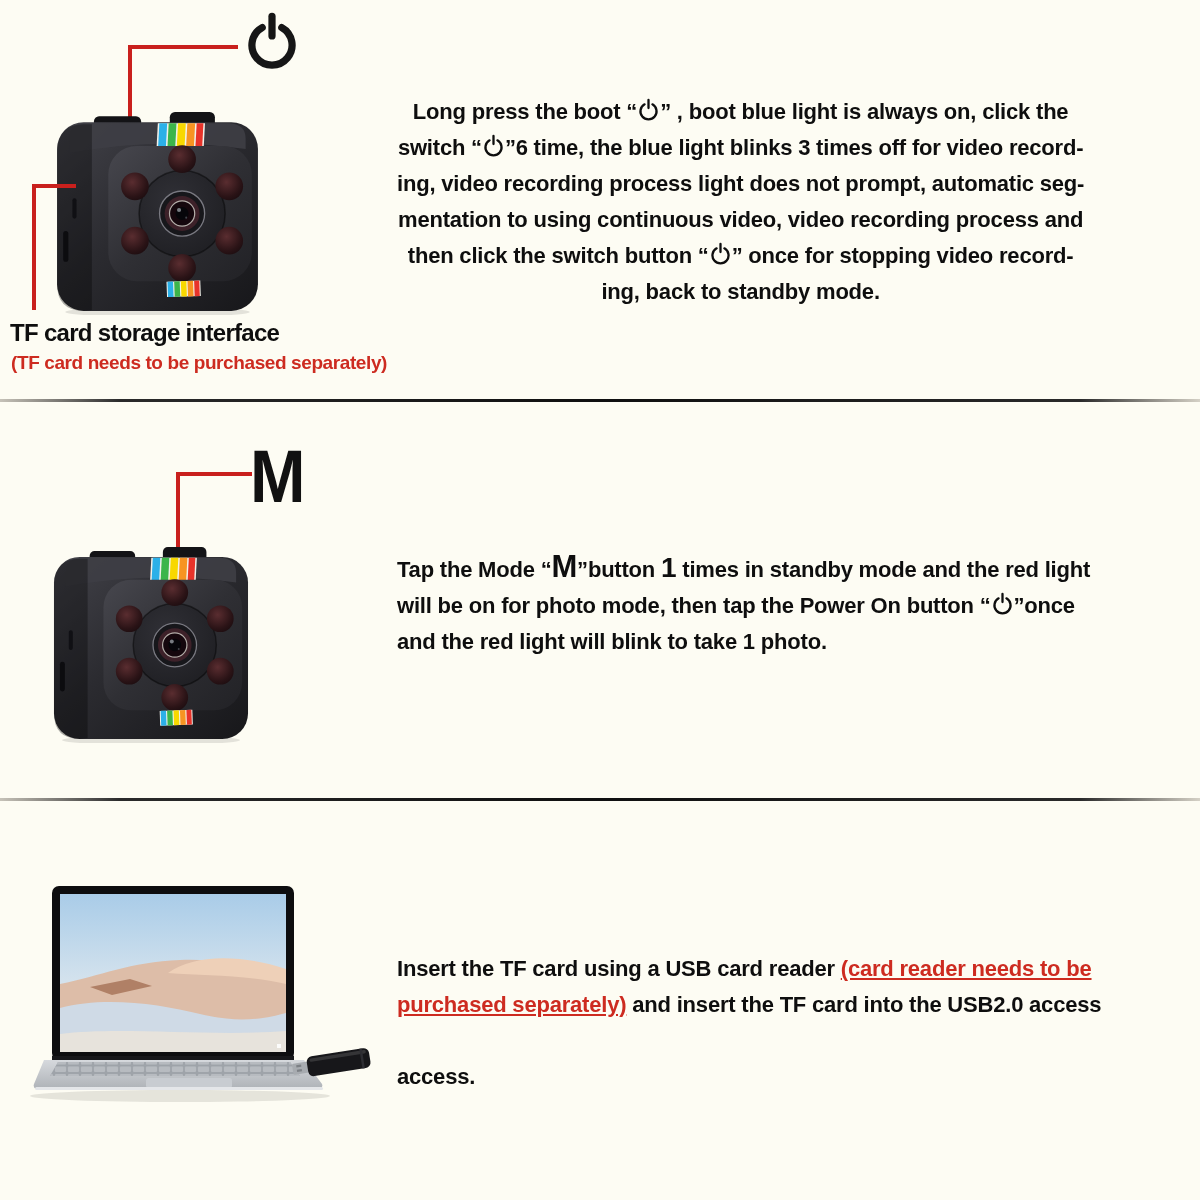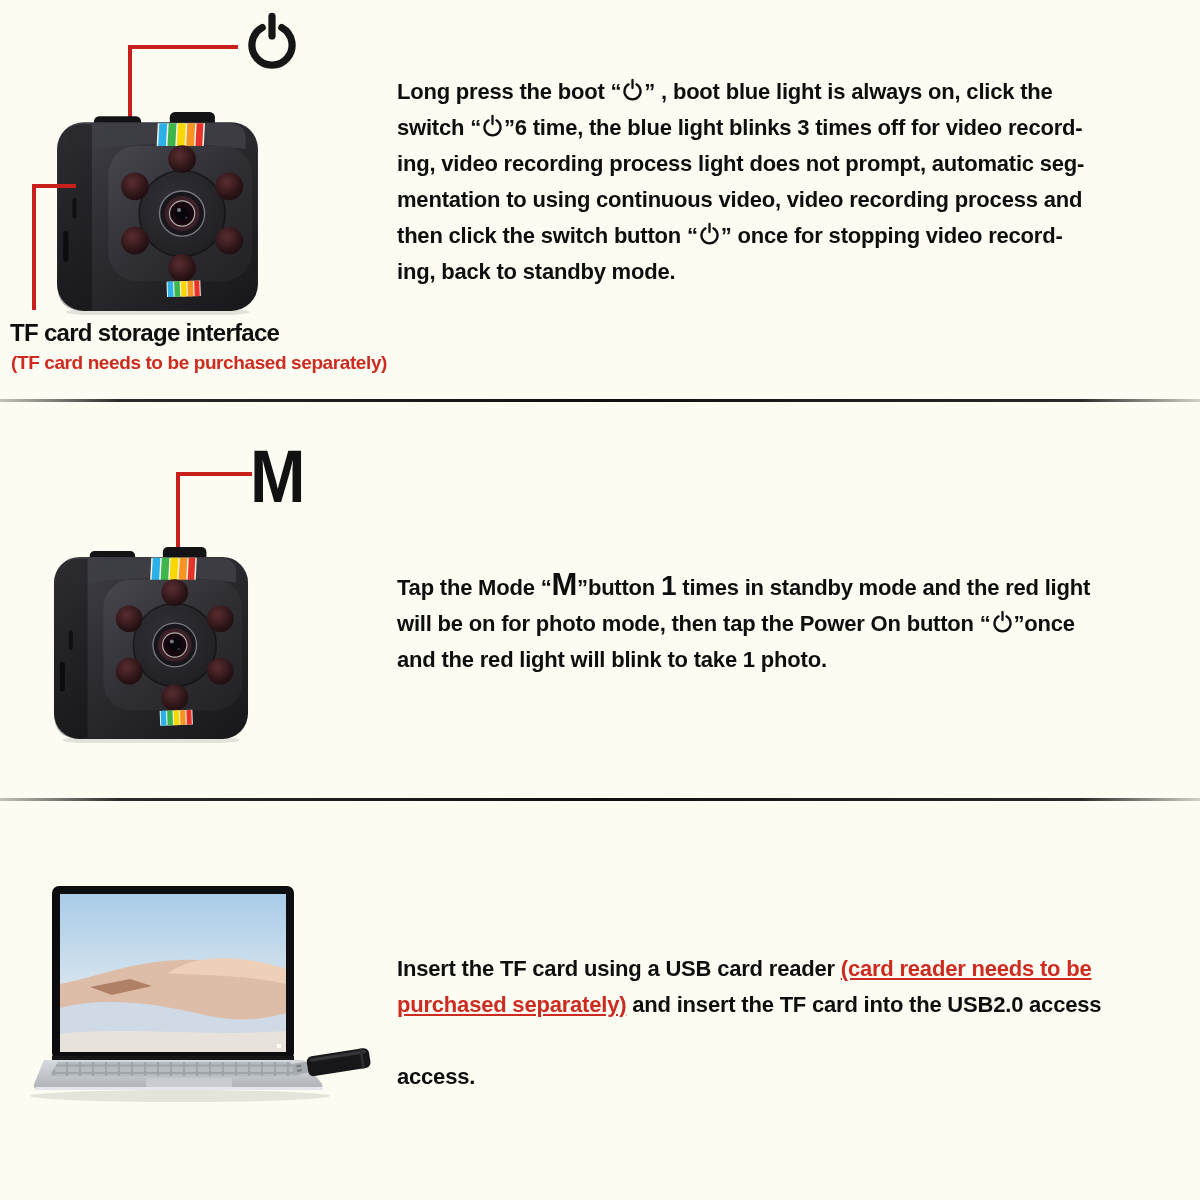--- a/index.html
+++ b/index.html
@@ -127,21 +127,21 @@
       </g>
     </g>
   </svg>
 
   <div class="callout" style="left:32px;top:184px;width:44px;height:4px;"></div>
   <div class="callout" style="left:32px;top:184px;width:4px;height:126px;"></div>
 
   <div class="tf-label">TF card storage interface</div>
   <div class="tf-sub">(TF card needs to be purchased separately)</div>
 
-  <div class="para" style="left:397px;top:74px;"><span>Long press the boot “</span><svg class="pw-inline" viewBox="0 0 24 26" aria-hidden="true">
+  <div class="para" style="left:397px;top:94px;text-align:center;"><span>Long press the boot “</span><svg class="pw-inline" viewBox="0 0 24 26" aria-hidden="true">
         <path d="M7.9,6.6 A8.4,8.4 0 1 0 16.1,6.6" fill="none" stroke="currentColor" stroke-width="2.4" stroke-linecap="round"></path>
         <line x1="12" y1="2" x2="12" y2="10.4" stroke="currentColor" stroke-width="2.4" stroke-linecap="round"></line>
       </svg><span>” , boot blue light is always on, click the</span><br><span>switch “</span><svg class="pw-inline" viewBox="0 0 24 26" aria-hidden="true">
         <path d="M7.9,6.6 A8.4,8.4 0 1 0 16.1,6.6" fill="none" stroke="currentColor" stroke-width="2.4" stroke-linecap="round"></path>
         <line x1="12" y1="2" x2="12" y2="10.4" stroke="currentColor" stroke-width="2.4" stroke-linecap="round"></line>
       </svg><span>”6 time, the blue light blinks 3 times off for video record-</span><br><span>ing, video recording process light does not prompt, automatic seg-</span><br><span>mentation to using continuous video, video recording process and</span><br><span>then click the switch button “</span><svg class="pw-inline" viewBox="0 0 24 26" aria-hidden="true">
         <path d="M7.9,6.6 A8.4,8.4 0 1 0 16.1,6.6" fill="none" stroke="currentColor" stroke-width="2.4" stroke-linecap="round"></path>
         <line x1="12" y1="2" x2="12" y2="10.4" stroke="currentColor" stroke-width="2.4" stroke-linecap="round"></line>
       </svg><span>” once for stopping video record-</span><br><span>ing, back to standby mode.</span></div>
 
@@ -149,21 +149,21 @@
 
   <div class="m-label">M</div>
 
   <div class="callout" style="left:176px;top:472px;width:76px;height:4px;"></div>
   <div class="callout" style="left:176px;top:472px;width:4px;height:78px;"></div>
 
   <svg class="abs" style="left:52px;top:545px;" width="198" height="198" viewBox="0 0 200 200">
     <use href="#camera-art"></use>
   </svg>
 
-  <div class="para" style="left:397px;top:567px;"><span>Tap the Mode “</span><span class="run-big">M</span><span>”button </span><span class="run-num">1</span><span> times in standby mode and the red light</span><br><span>will be on for photo mode, then tap the Power On button “</span><svg class="pw-inline" viewBox="0 0 24 26" aria-hidden="true">
+  <div class="para" style="left:397px;top:549px;"><span>Tap the Mode “</span><span class="run-big">M</span><span>”button </span><span class="run-num">1</span><span> times in standby mode and the red light</span><br><span>will be on for photo mode, then tap the Power On button “</span><svg class="pw-inline" viewBox="0 0 24 26" aria-hidden="true">
         <path d="M7.9,6.6 A8.4,8.4 0 1 0 16.1,6.6" fill="none" stroke="currentColor" stroke-width="2.4" stroke-linecap="round"></path>
         <line x1="12" y1="2" x2="12" y2="10.4" stroke="currentColor" stroke-width="2.4" stroke-linecap="round"></line>
       </svg><span>”once</span><br><span>and the red light will blink to take 1 photo.</span></div>
 
   <div class="divider" style="top:798px;"></div>
 
   <svg class="abs" style="left:28px;top:878px;" width="360" height="230" viewBox="0 0 360 230">
     <defs>
       <linearGradient id="gSky" x1="0" y1="0" x2="0" y2="1">
         <stop offset="0" stop-color="#a9cce8"></stop>

